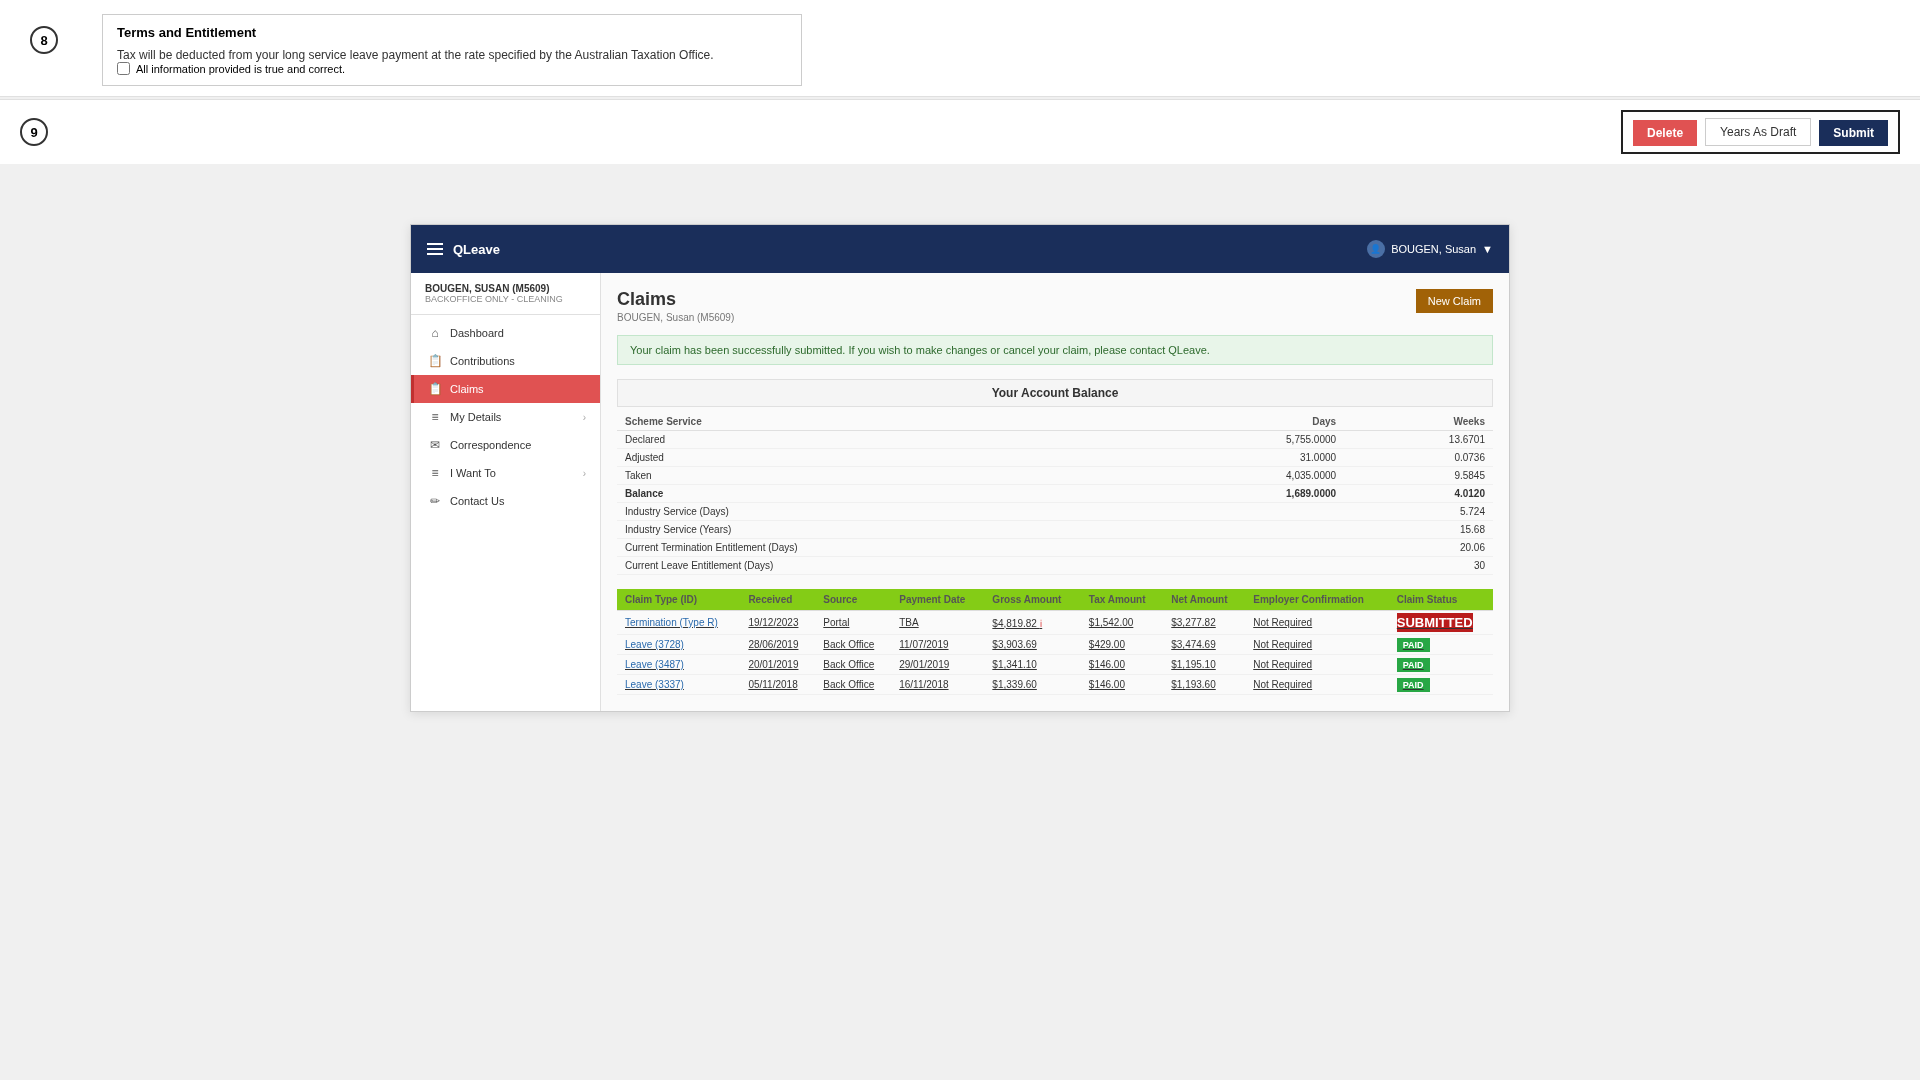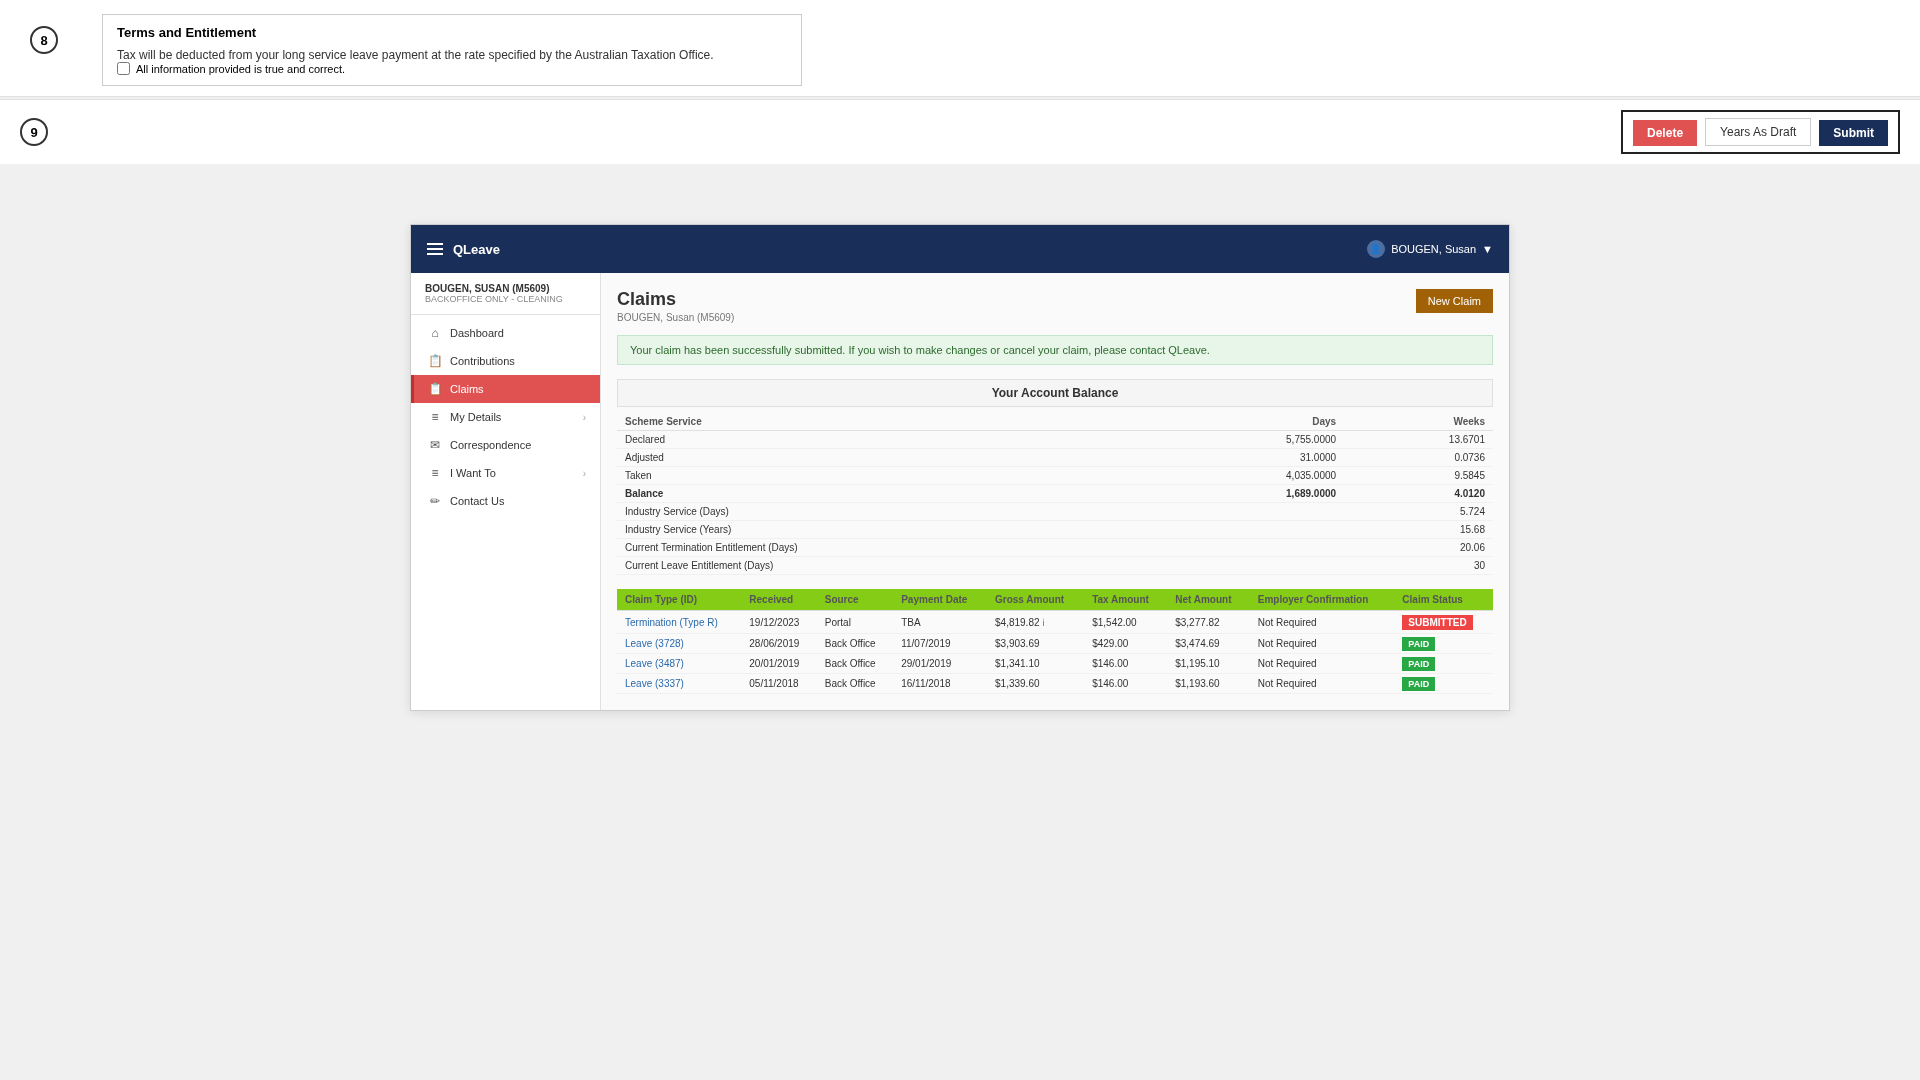--- a/index.html
+++ b/index.html
@@ -191,23 +191,24 @@
       padding: 5px 8px;
       text-align: left;
       font-size: 10px;
       color: #555;
       border-bottom: 1px solid #ddd;
     }
     .claims-table td {
       padding: 4px 8px;
       border-bottom: 1px solid #f0f0f0;
       color: #333;
+      text-decoration: underline;
     }
     .claim-link { color: #2a6aad; text-decoration: none; cursor: pointer; }
-    .badge-submitted { background: #ef4444; color: #fff; padding: 2px 6px; font-size: 10px; font-weight: bold; }
+    .badge-submitted { background: #b91c1c; color: #fff; padding: 2px 0; font-size: 13px; font-weight: bold; }
     .badge-paid { background: #28a745; color: #fff; padding: 2px 6px; font-size: 9px; font-weight: bold; }
     .info-icon { color: #e05252; font-size: 10px; }
   </style>
 </head>
 <body>
 
 <div style="background:#fff; padding: 14px 20px 10px 20px; position: relative; border-bottom: 1px solid #e0e0e0;">
   <div style="display: flex; align-items: flex-start; gap: 14px;">
     <div class="step-circle" style="position:relative; flex-shrink:0; margin-top:2px;">
       <span>8</span>

